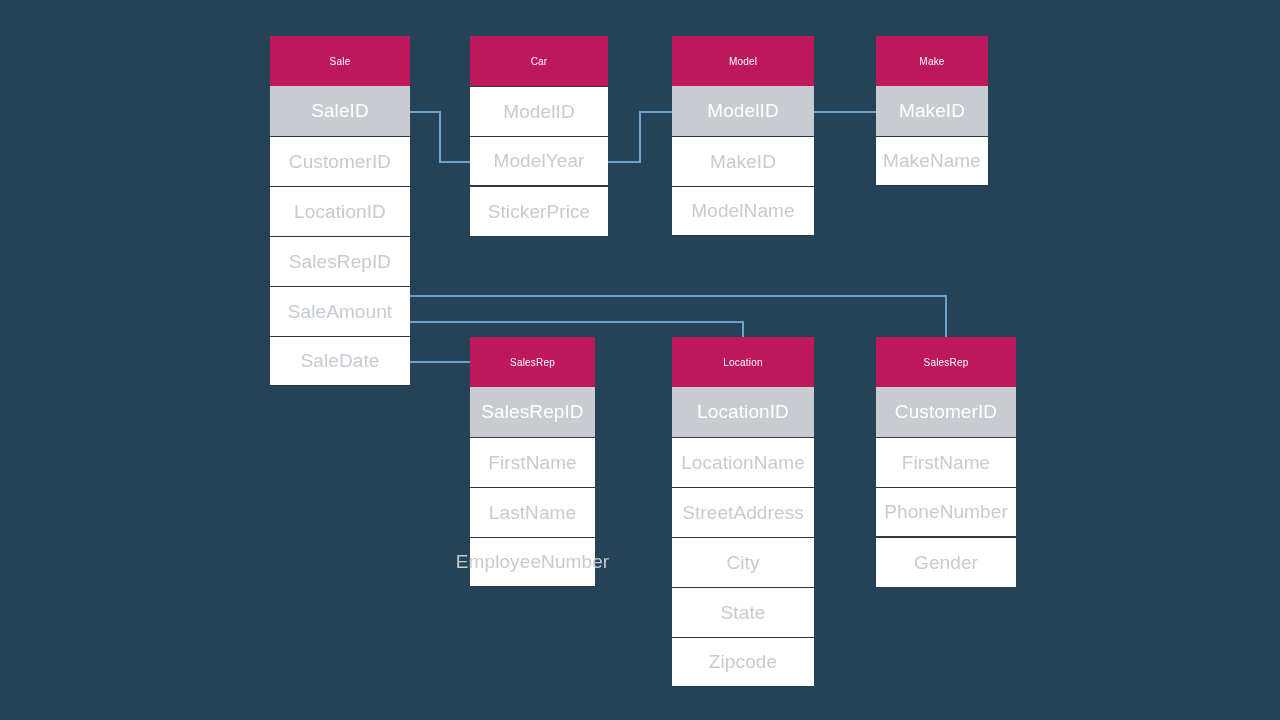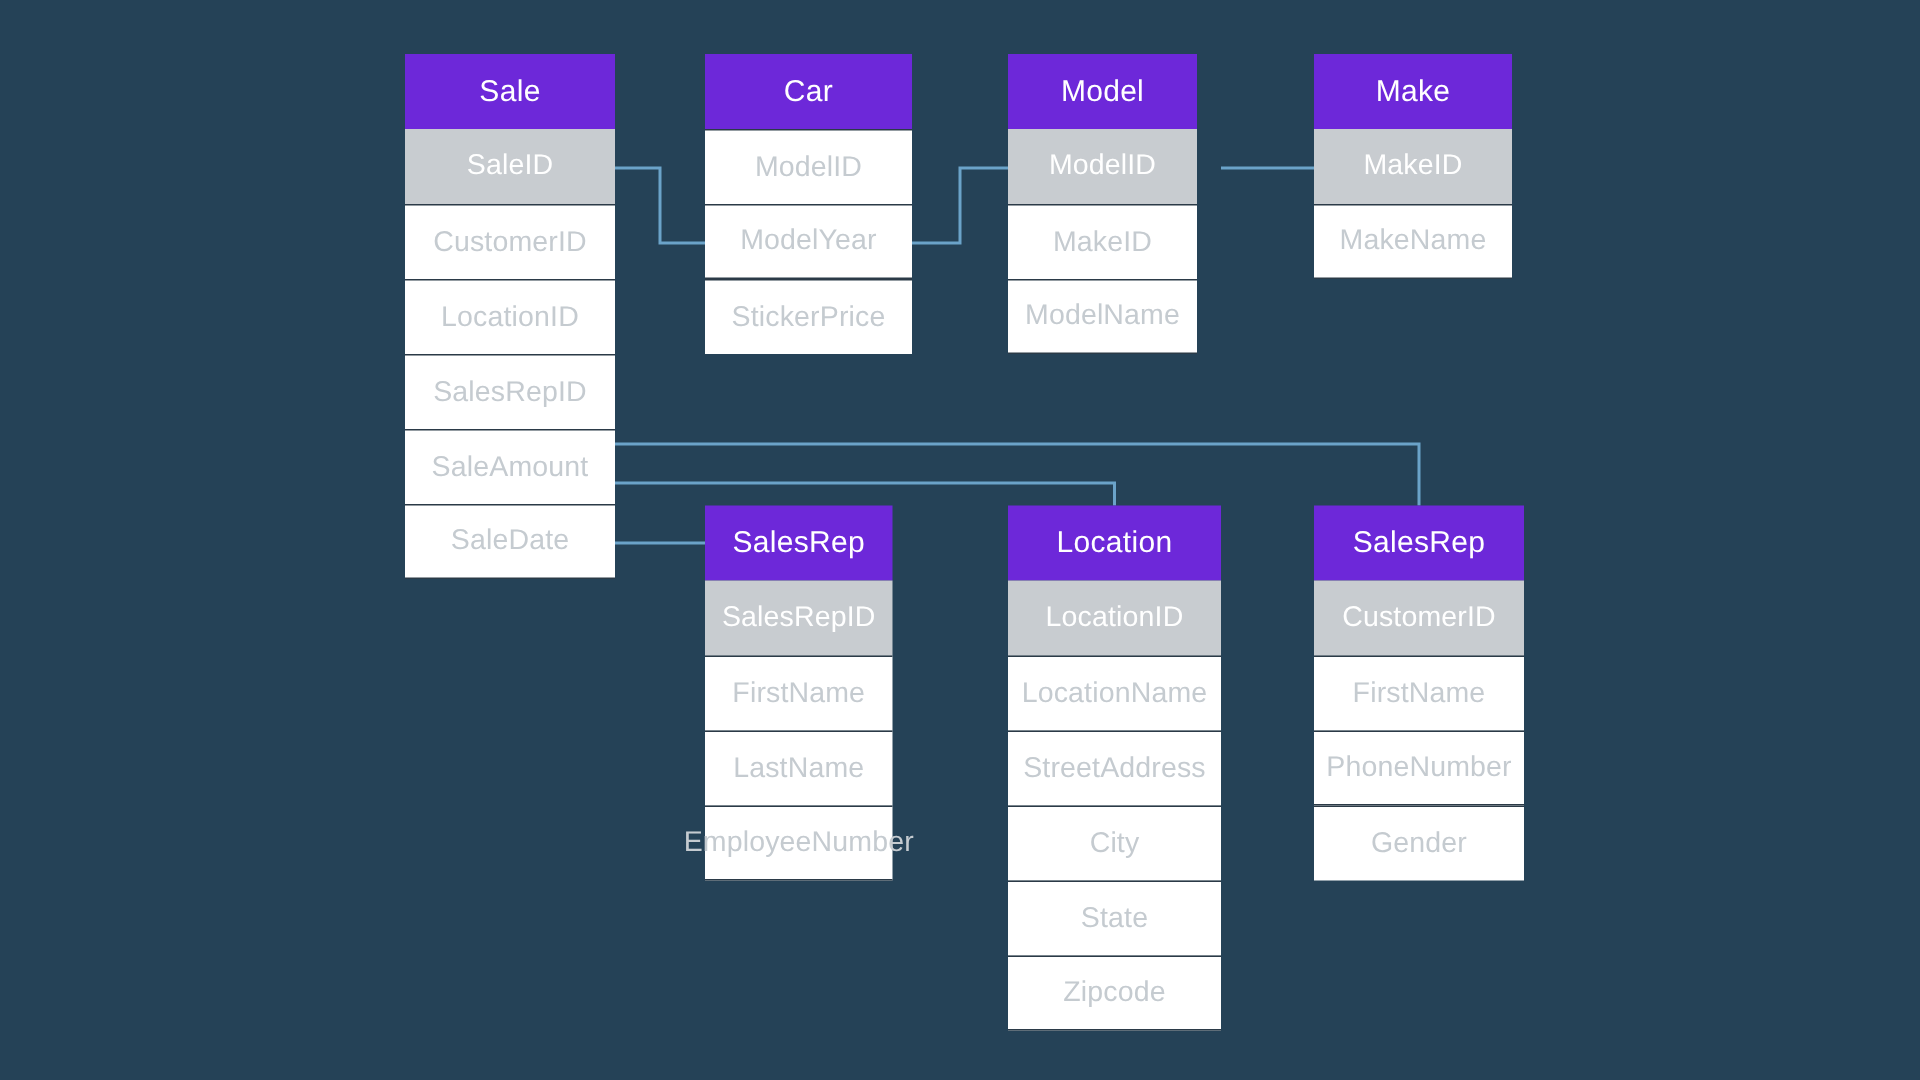--- a/index.html
+++ b/index.html
@@ -29,23 +29,23 @@
     pointer-events: none;
     z-index: 1;
   }
   .entity {
     position: absolute;
     z-index: 2;
     box-sizing: border-box;
   }
   .entity-header {
     height: 50px;
-    background: #6d28d9;
+    background: #be185d;
     color: #ffffff;
-    font-size: 20px;
+    font-size: 10px;
     display: flex;
     align-items: center;
     justify-content: center;
     letter-spacing: 0.2px;
     box-sizing: border-box;
   }
   .entity-field {
     height: 50px;
     background: #ffffff;
     color: #c5cbd0;
@@ -89,27 +89,27 @@
         <div class="entity-field">SalesRepID</div>
         <div class="entity-field">SaleAmount</div>
         <div class="entity-field last">SaleDate</div>
       </div>
       <div class="entity" style="left: 470px; top: 36px; width: 138px;">
         <div class="entity-header">Car</div>
         <div class="entity-field">ModelID</div>
         <div class="entity-field last">ModelYear</div>
         <div class="entity-field">StickerPrice</div>
       </div>
-      <div class="entity" style="left: 672px; top: 36px; width: 126px;">
+      <div class="entity" style="left: 672px; top: 36px; width: 142px;">
         <div class="entity-header">Model</div>
         <div class="entity-field pk">ModelID</div>
         <div class="entity-field">MakeID</div>
         <div class="entity-field last">ModelName</div>
       </div>
-      <div class="entity" style="left: 876px; top: 36px; width: 132px;">
+      <div class="entity" style="left: 876px; top: 36px; width: 112px;">
         <div class="entity-header">Make</div>
         <div class="entity-field pk">MakeID</div>
         <div class="entity-field last">MakeName</div>
       </div>
       <div class="entity" style="left: 470px; top: 337px; width: 125px;">
         <div class="entity-header">SalesRep</div>
         <div class="entity-field pk">SalesRepID</div>
         <div class="entity-field">FirstName</div>
         <div class="entity-field">LastName</div>
         <div class="entity-field last">EmployeeNumber</div>

